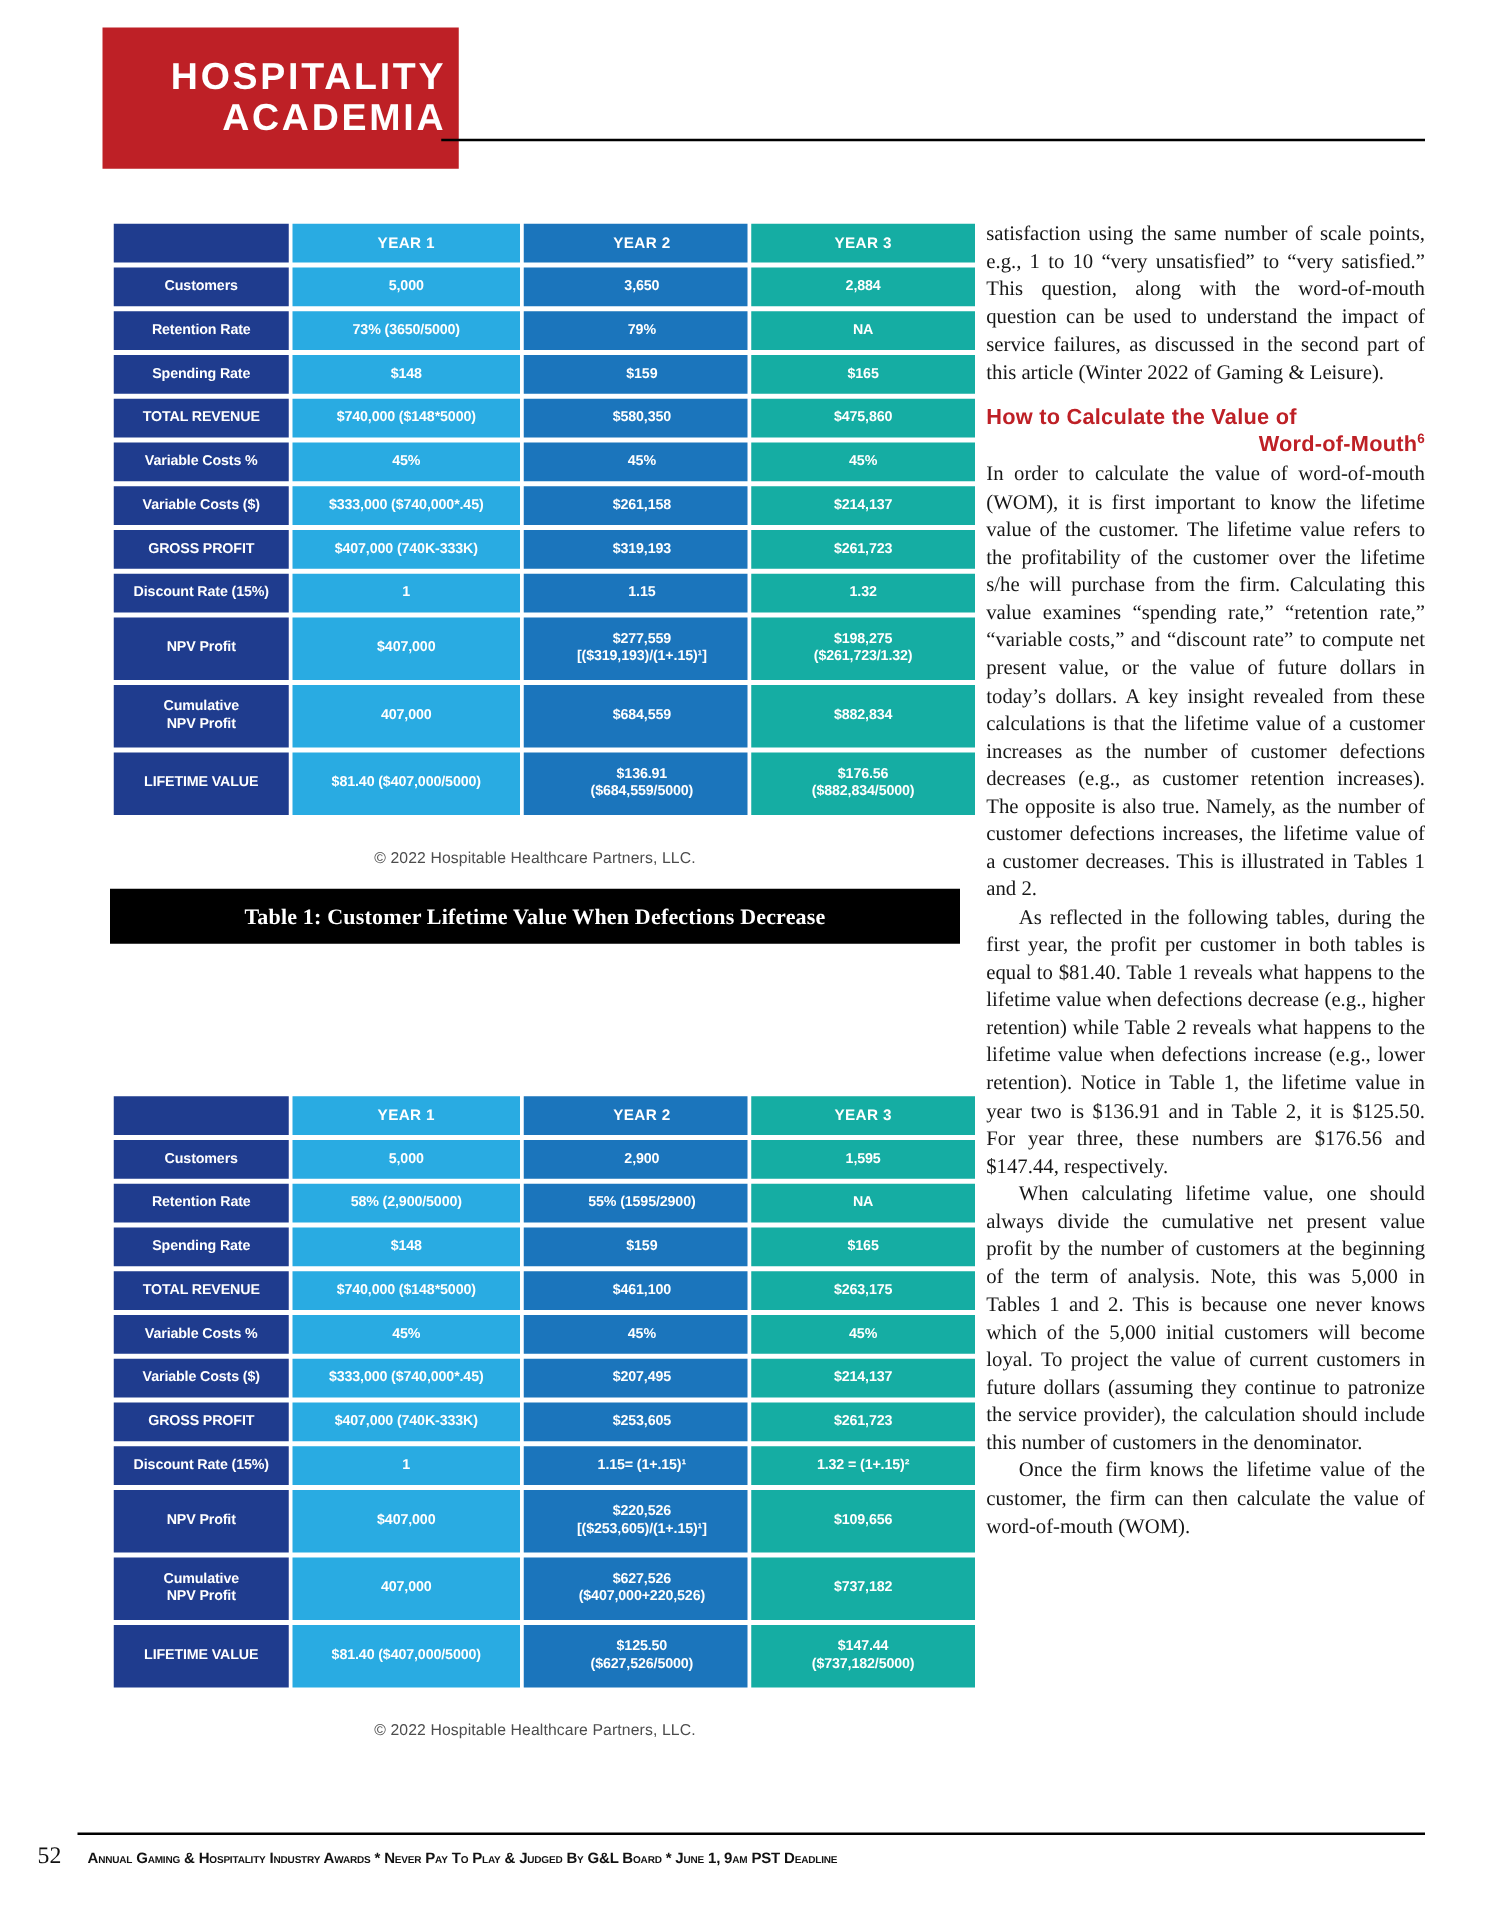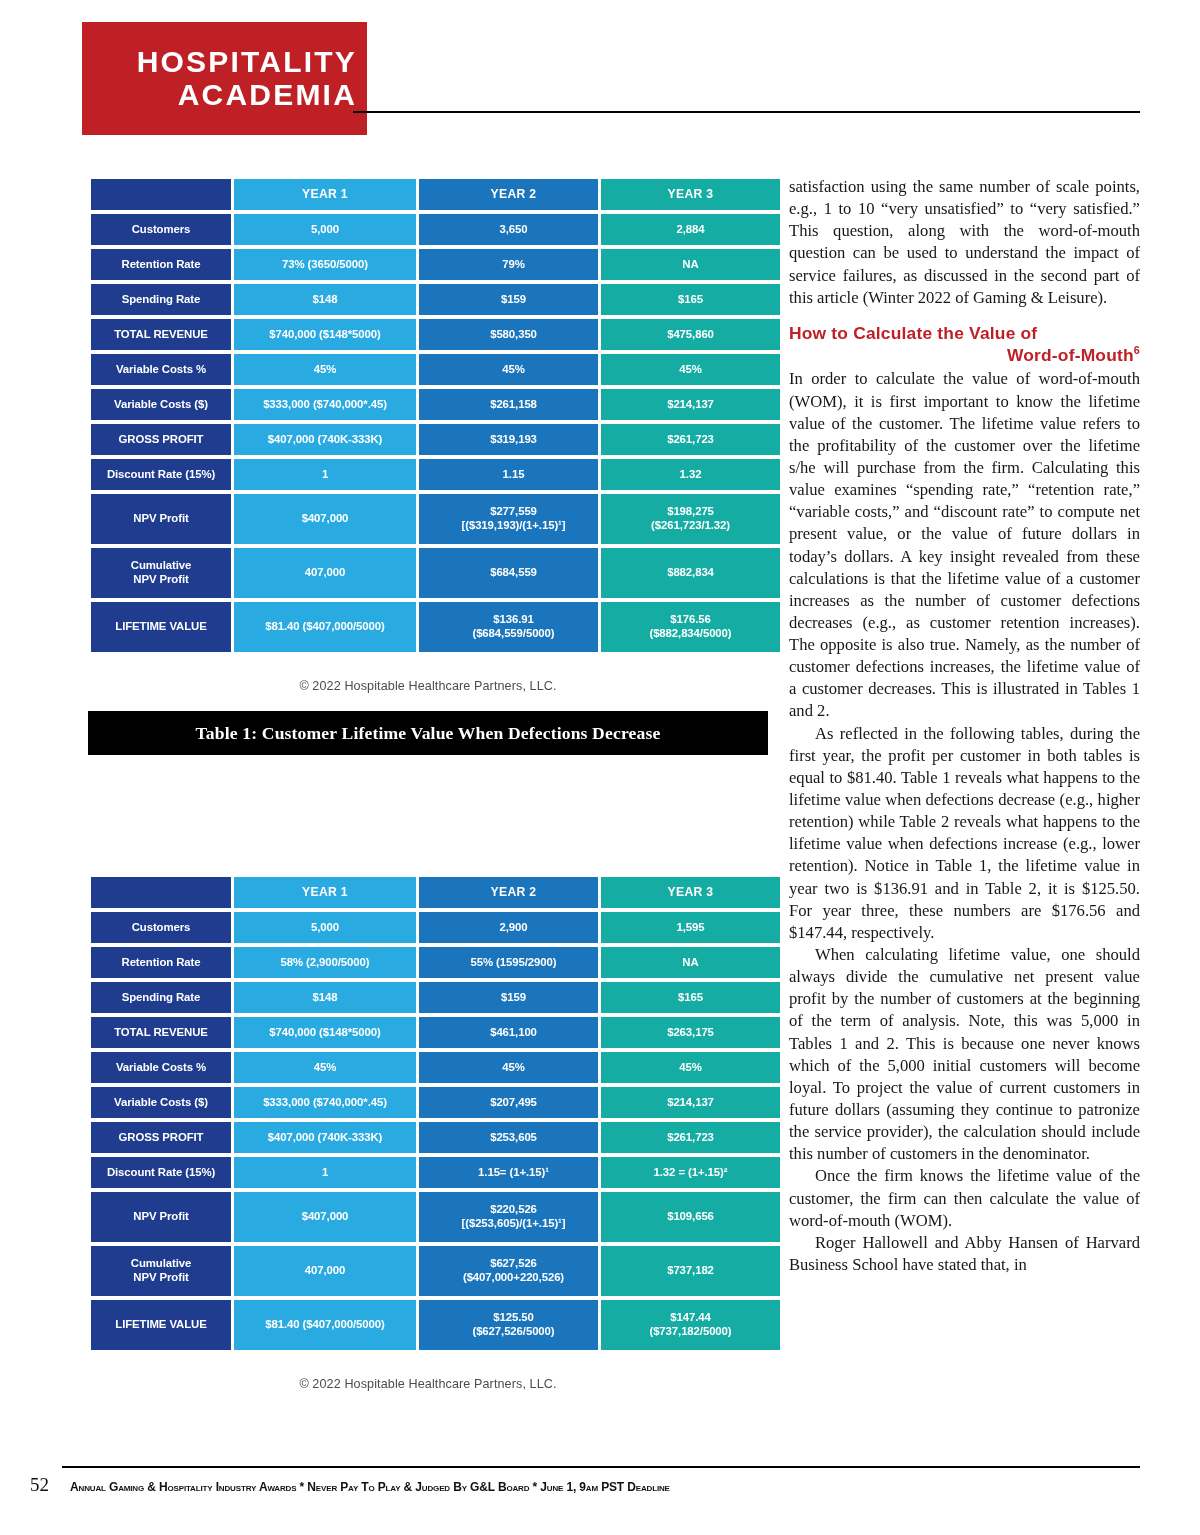--- a/index.html
+++ b/index.html
@@ -370,20 +370,19 @@
 
   <div class="sec-head">
     <span>How to Calculate the Value of</span>
     <span class="lastline"><span>Word-of-Mouth</span><sup>6</sup></span>
   </div>
 
   <p>In order to calculate the value of word-of-mouth (WOM), it is first important to know the lifetime value of the customer. The lifetime value refers to the profitability of the customer over the lifetime s/he will purchase from the firm. Calculating this value examines “spending rate,” “retention rate,” “variable costs,” and “discount rate” to compute net present value, or the value of future dollars in today’s dollars. A key insight revealed from these calculations is that the lifetime value of a customer increases as the number of customer defections decreases (e.g., as customer retention increases). The opposite is also true. Namely, as the number of customer defections increases, the lifetime value of a customer decreases. This is illustrated in Tables 1 and 2.</p>
   <p class="indent">As reflected in the following tables, during the first year, the profit per customer in both tables is equal to $81.40. Table 1 reveals what happens to the lifetime value when defections decrease (e.g., higher retention) while Table 2 reveals what happens to the lifetime value when defections increase (e.g., lower retention). Notice in Table 1, the lifetime value in year two is $136.91 and in Table 2, it is $125.50. For year three, these numbers are $176.56 and $147.44, respectively.</p>
   <p class="indent">When calculating lifetime value, one should always divide the cumulative net present value profit by the number of customers at the beginning of the term of analysis. Note, this was 5,000 in Tables 1 and 2. This is because one never knows which of the 5,000 initial customers will become loyal. To project the value of current customers in future dollars (assuming they continue to patronize the service provider), the calculation should include this number of customers in the denominator.</p>
   <p class="indent">Once the firm knows the lifetime value of the customer, the firm can then calculate the value of word-of-mouth (WOM).</p>
-  <p class="indent">Roger Hallowell and Abby Hansen of Harvard Business School have stated that, in</p>
 </div>
 
 <div class="footer-rule"></div>
 <div class="footer">
   <div class="pageno">52</div>
   <div class="footer-text">Annual Gaming &amp; Hospitality Industry Awards * Never Pay to Play &amp; Judged by G&amp;L Board * June 1, 9am PST Deadline</div>
 </div>
 
 </body></html>

